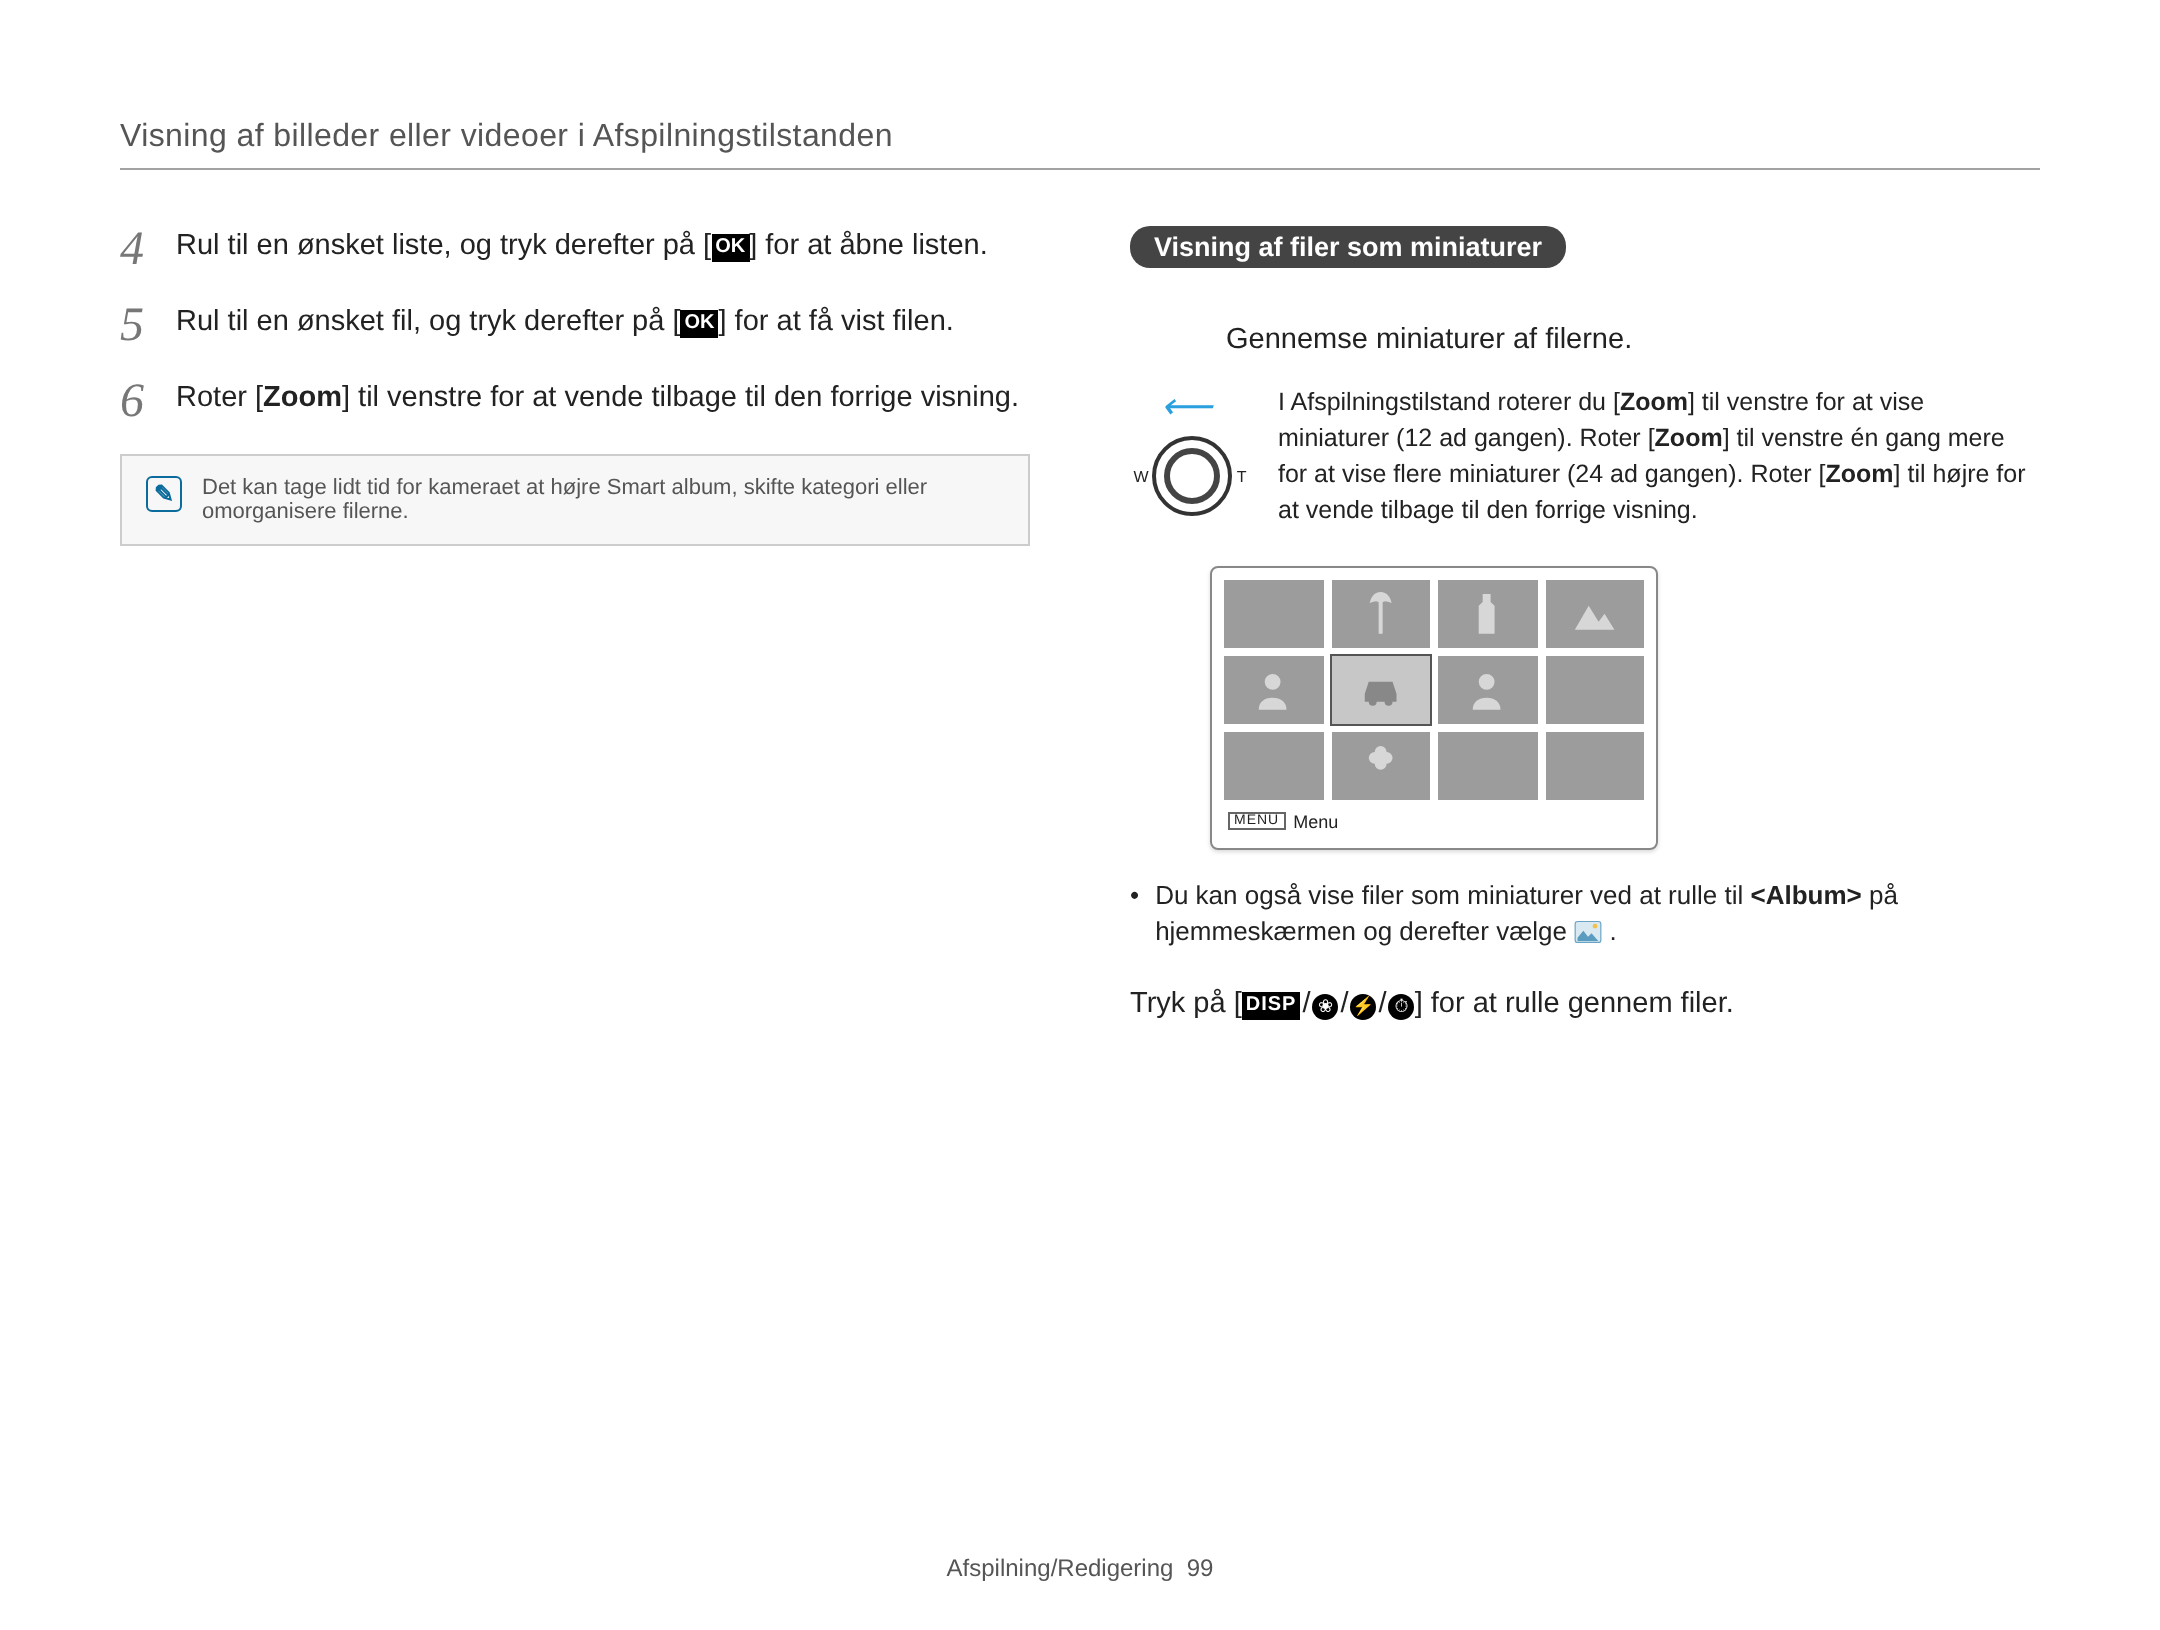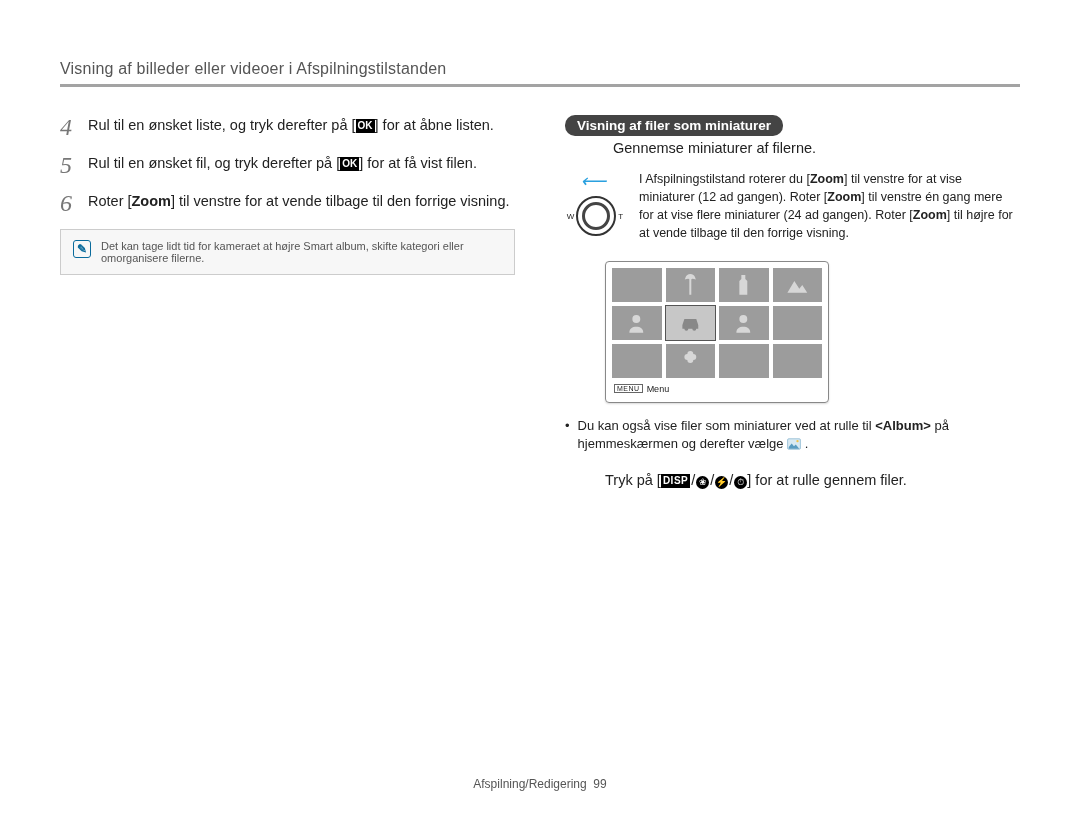--- a/index.html
+++ b/index.html
@@ -10,21 +10,21 @@
     width: 1080px;
     height: 815px;
     box-sizing: border-box;
     padding: 60px 60px 20px 60px;
     position: relative;
   }
   .page-title {
     font-size: 16px;
     font-weight: 300;
     color: #555;
-    border-bottom: 3px solid #a3a3a3;
+    border-bottom: 1px solid #a3a3a3;
     padding-bottom: 6px;
     margin-bottom: 28px;
     letter-spacing: 0.2px;
   }
   .cols {
     display: flex;
     gap: 50px;
   }
   .col { flex: 1 1 0; }
 
@@ -84,21 +84,21 @@
   }
 
   .badge {
     display: inline-block;
     background: #444;
     color: #fff;
     border-radius: 10px;
     padding: 3px 12px;
     font-size: 13.5px;
     font-weight: 600;
-    margin-bottom: 4px;
+    margin-bottom: 28px;
   }
   .subtitle {
     font-size: 14.5px;
     margin-bottom: 14px;
     margin-left: 48px;
   }
 
   .thumb-info {
     display: flex;
     gap: 14px;
@@ -187,21 +187,20 @@
   .bullet-dot { flex: 0 0 auto; }
   .album-icon {
     display: inline-block;
     width: 14px; height: 12px;
     vertical-align: -2px;
   }
 
   .scroll-line {
     margin-top: 18px;
     font-size: 14.5px;
-    margin-left: 40px;
   }
   .disp-glyph {
     display: inline-block;
     background: #000;
     color: #fff;
     font-weight: 700;
     font-size: 10px;
     padding: 0 2px;
     line-height: 14px;
     vertical-align: 1px;

